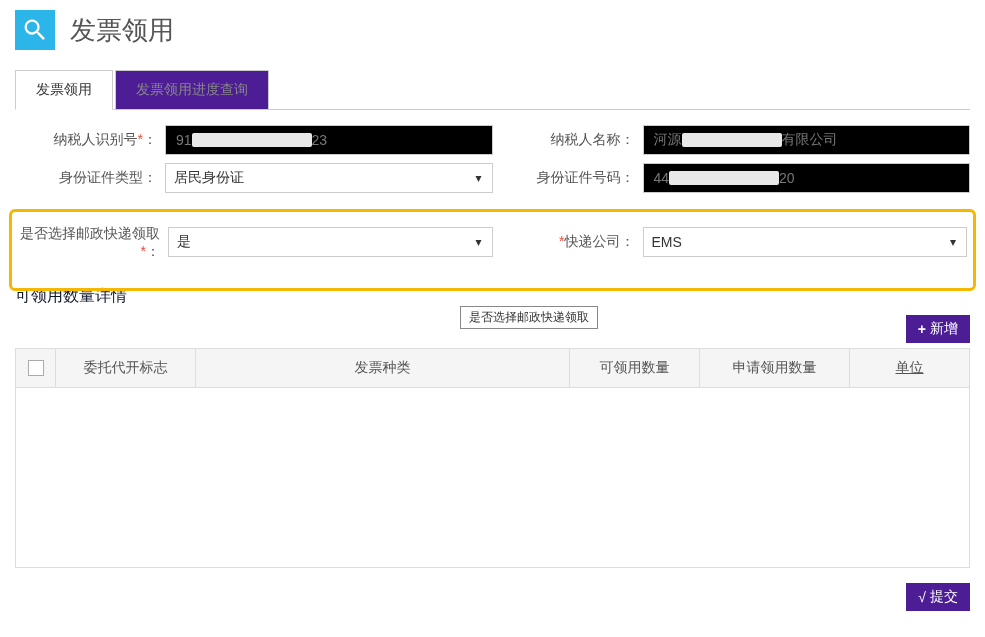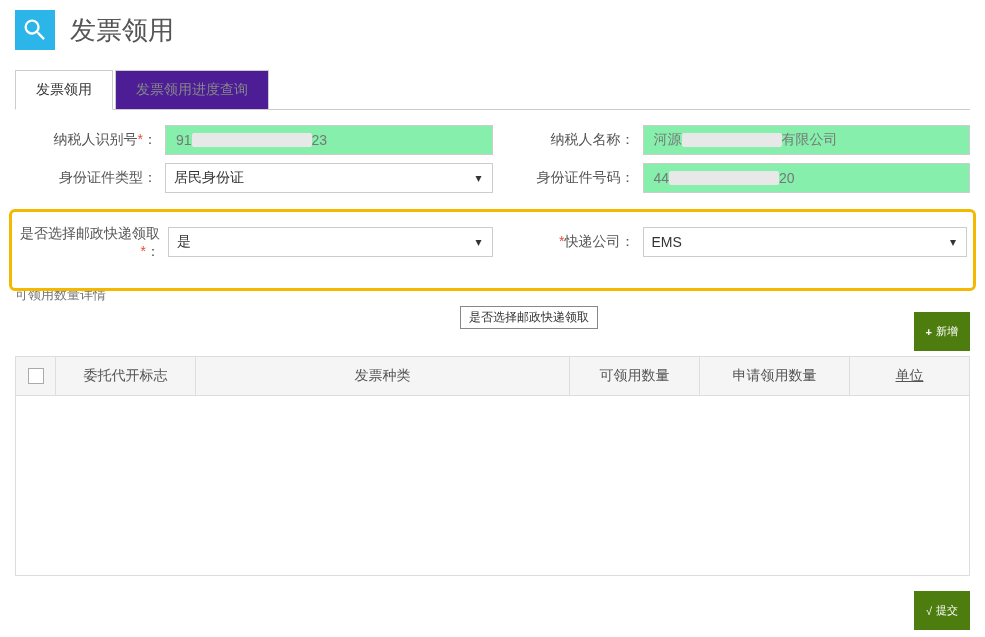--- a/index.html
+++ b/index.html
@@ -10,30 +10,30 @@
 .header-title { font-size: 26px; color: #555; font-weight: normal; }
 .tabs { display: flex; border-bottom: 1px solid #ccc; margin: 10px 15px 0; }
 .tab { padding: 10px 20px; background: #4c1d95; border: 1px solid #ccc; border-bottom: none; margin-right: 2px; cursor: pointer; color: #333; }
 .tab.active { background: #fff; border-bottom: 1px solid #fff; margin-bottom: -1px; }
 .tab.inactive { color: #888; }
 .form-area { padding: 15px; position: relative; }
 .form-row { display: flex; margin-bottom: 8px; align-items: center; }
 .form-group { display: flex; align-items: center; flex: 1; }
 .label { width: 150px; text-align: right; padding-right: 8px; color: #555; }
 .label .req { color: #e74c3c; }
-.input-text { flex: 1; height: 30px; border: 1px solid #ccc; padding: 0 10px; background: #86efac; color: #777; display: flex; align-items: center; text-align: center; }
+.input-text { flex: 1; height: 30px; border: 1px solid #ccc; padding: 0 10px; background: #000000; color: #777; display: flex; align-items: center; text-align: center; }
 .select-wrap { flex: 1; height: 30px; border: 1px solid #ccc; background: #fff; position: relative; display: flex; align-items: center; padding: 0 8px; }
 .select-wrap::after { content: "▾"; position: absolute; right: 10px; color: #333; font-size: 12px; }
 .highlight-box { border: 3px solid #f5b800; border-radius: 6px; padding: 12px 6px 28px 6px; margin: 0 -6px; position: relative; }
 .redacted { display: inline-block; width: 70px; height: 14px; background: #e8e8e8; border-radius: 2px; vertical-align: middle; }
 .link-row { padding: 0 15px; margin-top: -20px; }
-.link { color: #737373; font-size: 13px; cursor: pointer; }
+.link { color: #0f172a; font-size: 16px; cursor: pointer; }
 .tooltip { position: absolute; background: #fff; border: 1px solid #888; padding: 2px 8px; font-size: 12px; color: #333; left: 460px; top: 196px; z-index: 10; }
 .toolbar { display: flex; justify-content: flex-end; padding: 8px 15px 5px; }
-.btn { background: #4d7c0f; color: #fff; border: none; padding: 12px 12px; cursor: pointer; font-size: 11px; display: flex; align-items: center; gap: 4px; }
+.btn { background: #4c1d95; color: #fff; border: none; padding: 5px 12px; cursor: pointer; font-size: 14px; display: flex; align-items: center; gap: 4px; }
 .btn-plus::before { content: "+"; font-weight: bold; }
 .table { width: calc(100% - 30px); margin: 0 15px; border-collapse: collapse; }
 .table th { background: #f5f5f5; border: 1px solid #ddd; padding: 10px 6px; font-weight: normal; color: #555; text-align: center; }
 .checkbox { width: 16px; height: 16px; border: 1px solid #aaa; background: #fff; margin: 0 auto; }
 .table-body-empty { height: 180px; border: 1px solid #ddd; border-top: none; margin: 0 15px; }
 .footer { display: flex; justify-content: flex-end; padding: 15px; }
 .btn-submit::before { content: "√ "; }
 .col-check { width: 40px; }
 .col-flag { width: 140px; }
 .col-avail { width: 130px; }

